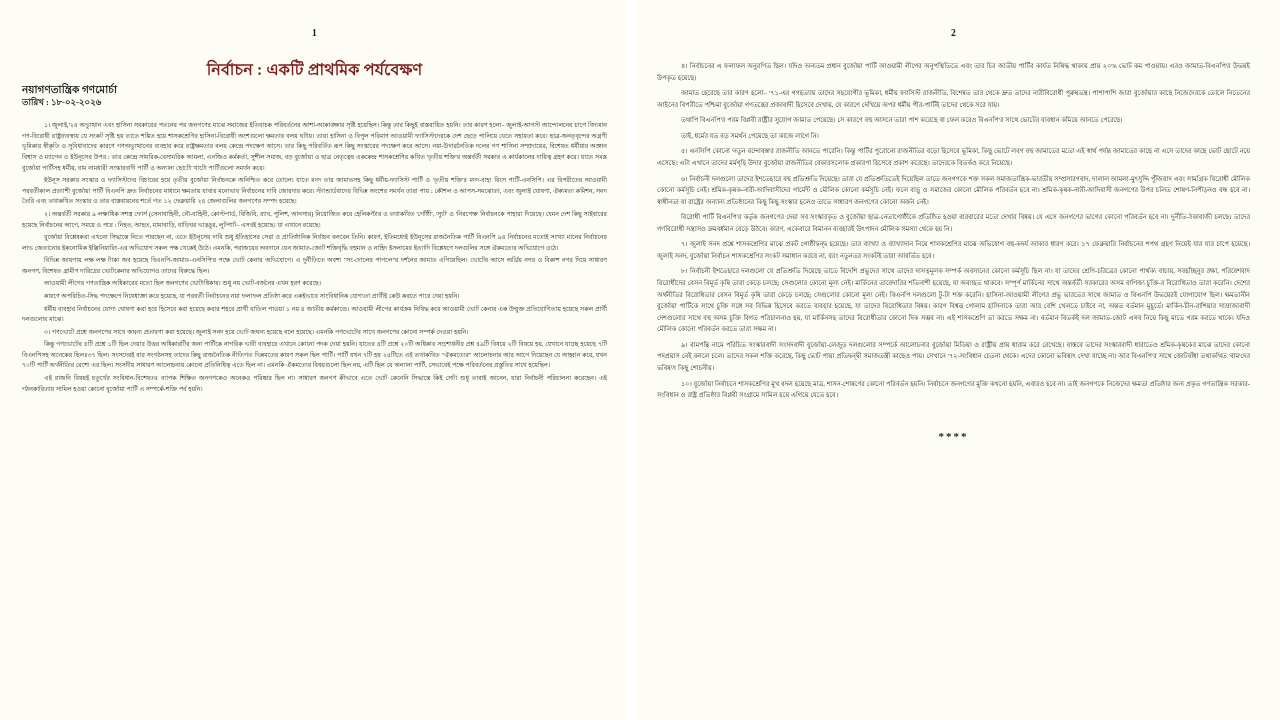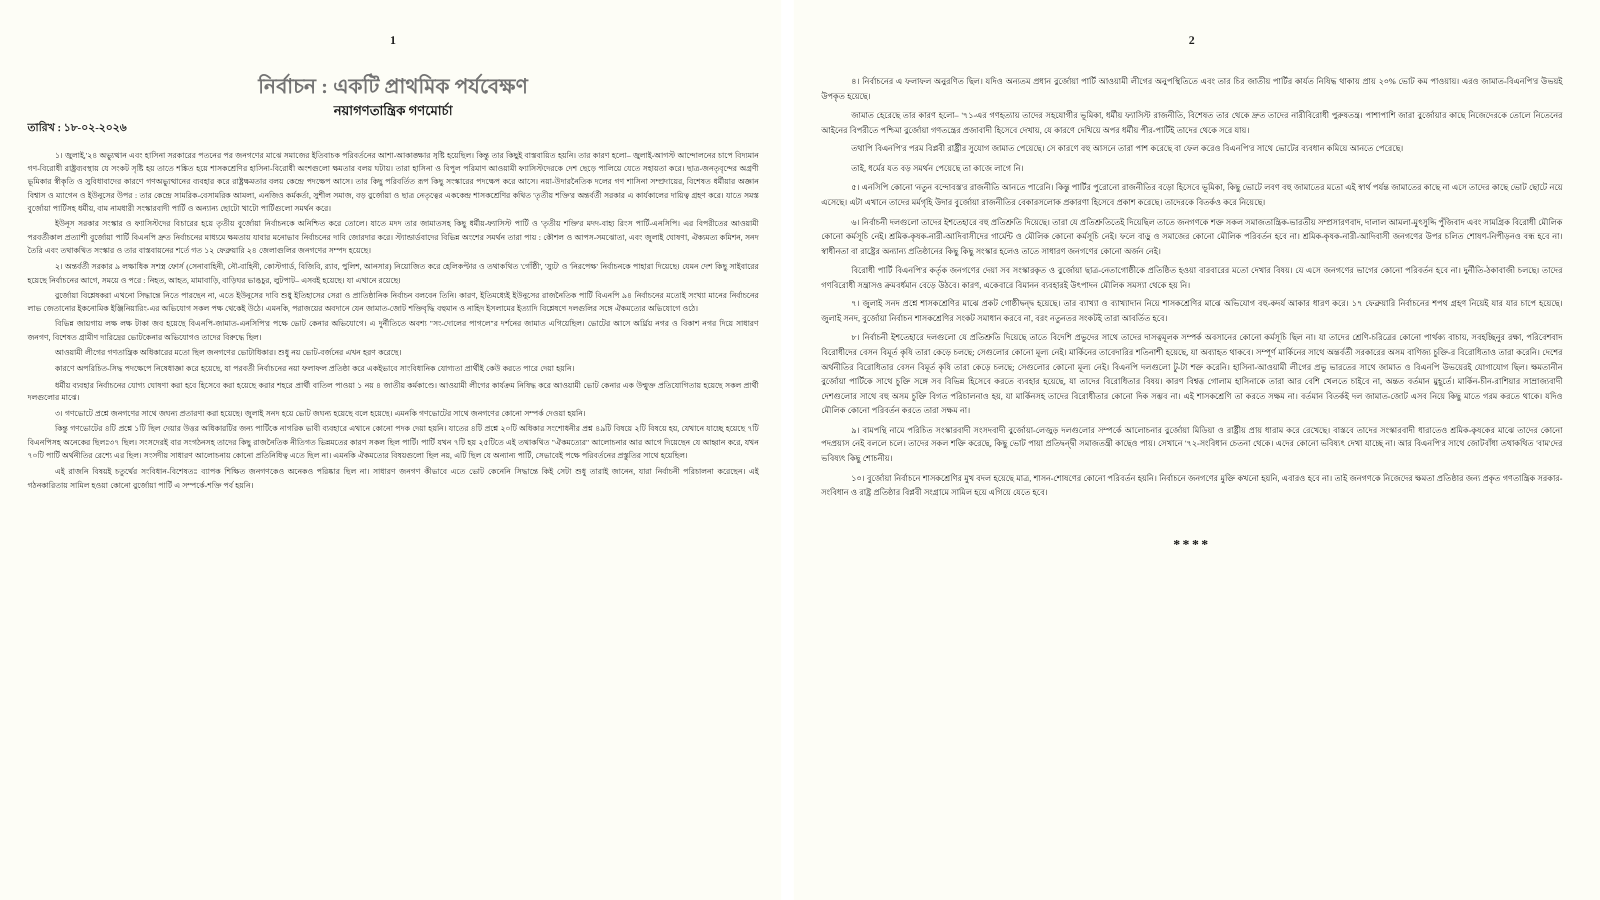--- a/index.html
+++ b/index.html
@@ -47,27 +47,26 @@
     color: #1a1a1a;
     font-weight: 700;
     letter-spacing: 0.2px;
     margin: 0 0 22px 0;
     font-family: "Liberation Serif", serif;
   }
   .doc-title {
     text-align: center;
     font-size: 16px;
     font-weight: 700;
-    color: #737373;
+    color: #7f1d1d;
     margin: 0 0 3px 0;
     letter-spacing: 0.1px;
     line-height: 1.25;
   }
   .doc-subtitle {
-    text-align: center;
     font-size: 10.5px;
     font-weight: 700;
     color: #1a1a1a;
     margin: 0 0 1px 0;
     line-height: 1.25;
   }
   .doc-date {
     font-size: 8.6px;
     font-weight: 700;
     color: #1f1f1f;

